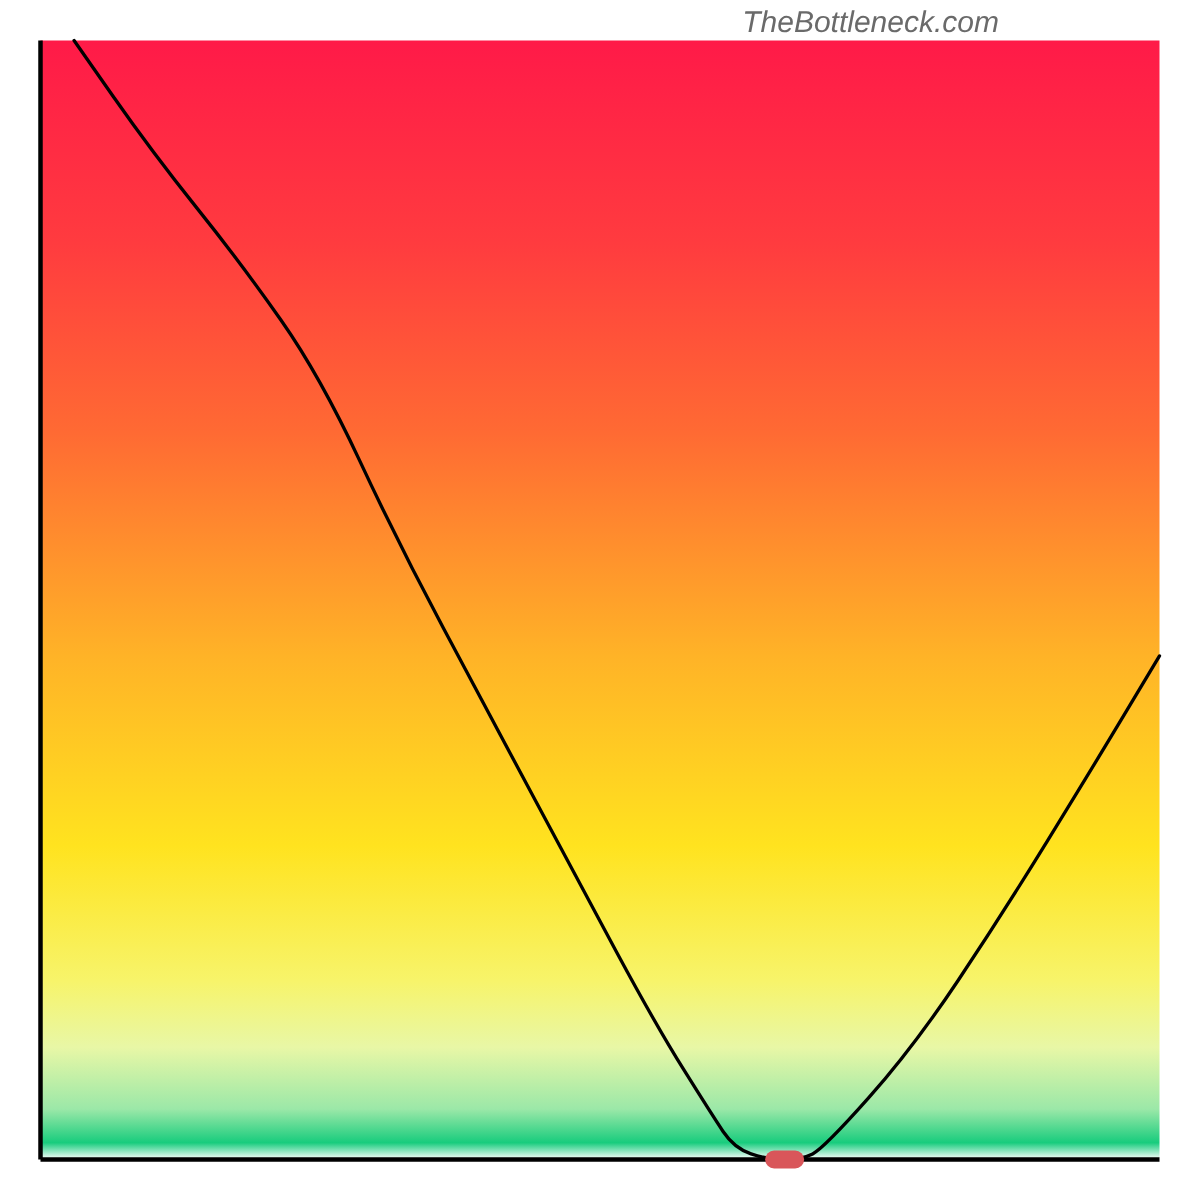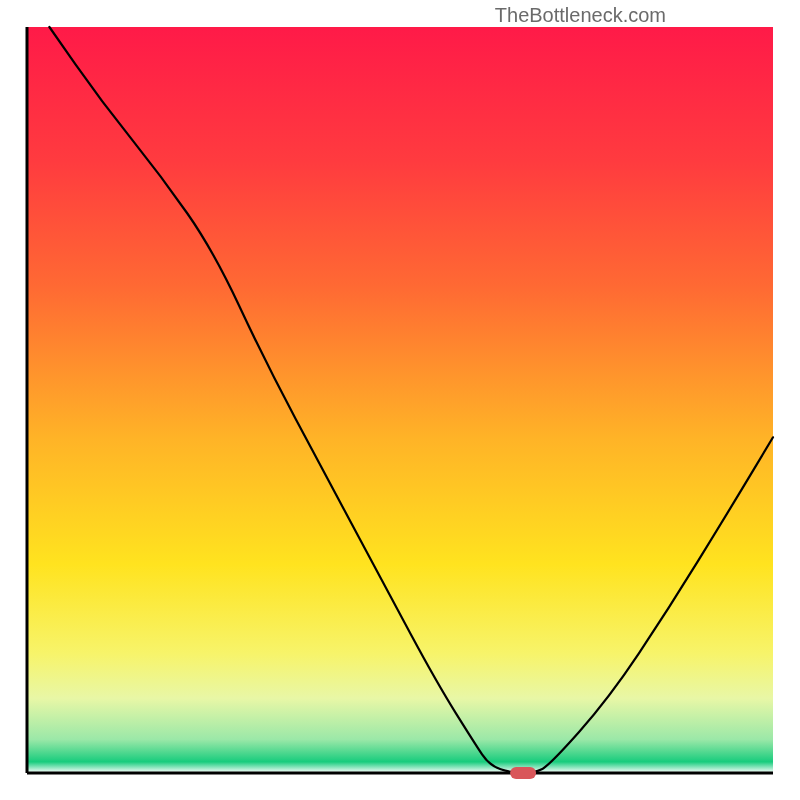--- a/index.html
+++ b/index.html
@@ -8,20 +8,21 @@
     width: 800px;
     height: 800px;
     overflow: hidden;
     font-family: Arial, Helvetica, sans-serif;
     background: #ffffff;
   }
   .chart-wrap {
     position: relative;
     width: 676px;
     height: 800px;
+    font-style: italic;
   }
   .watermark {
     position: absolute;
     top: 4px;
     right: 10px;
     color: #6a6a6a;
     font-size: 20px;
     font-weight: 500;
     z-index: 20;
   }

